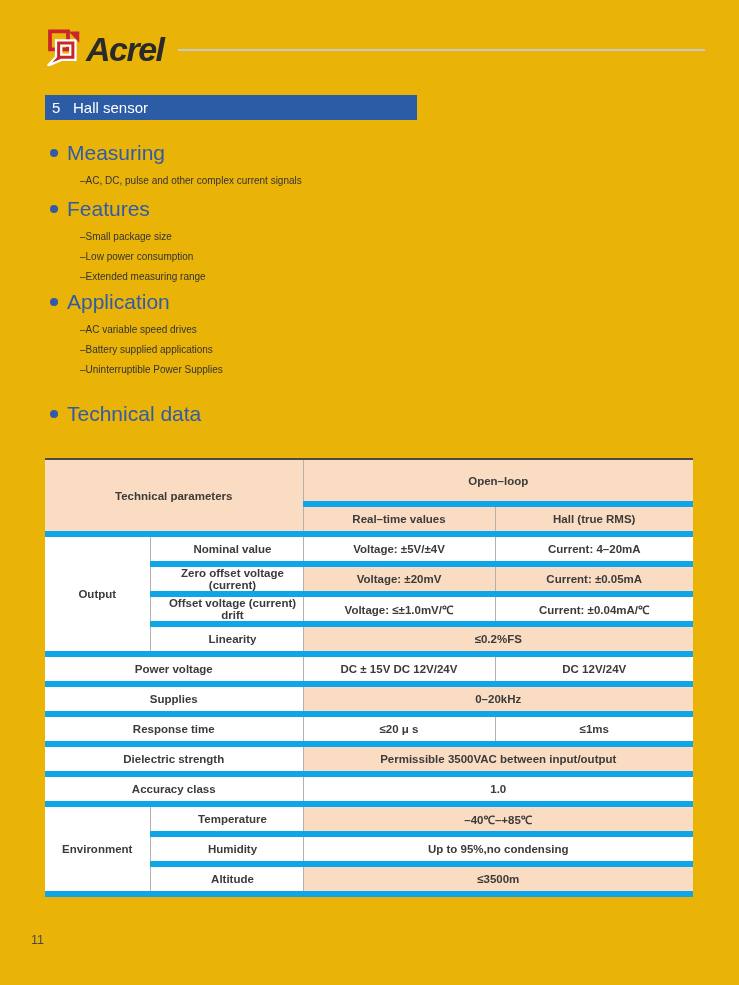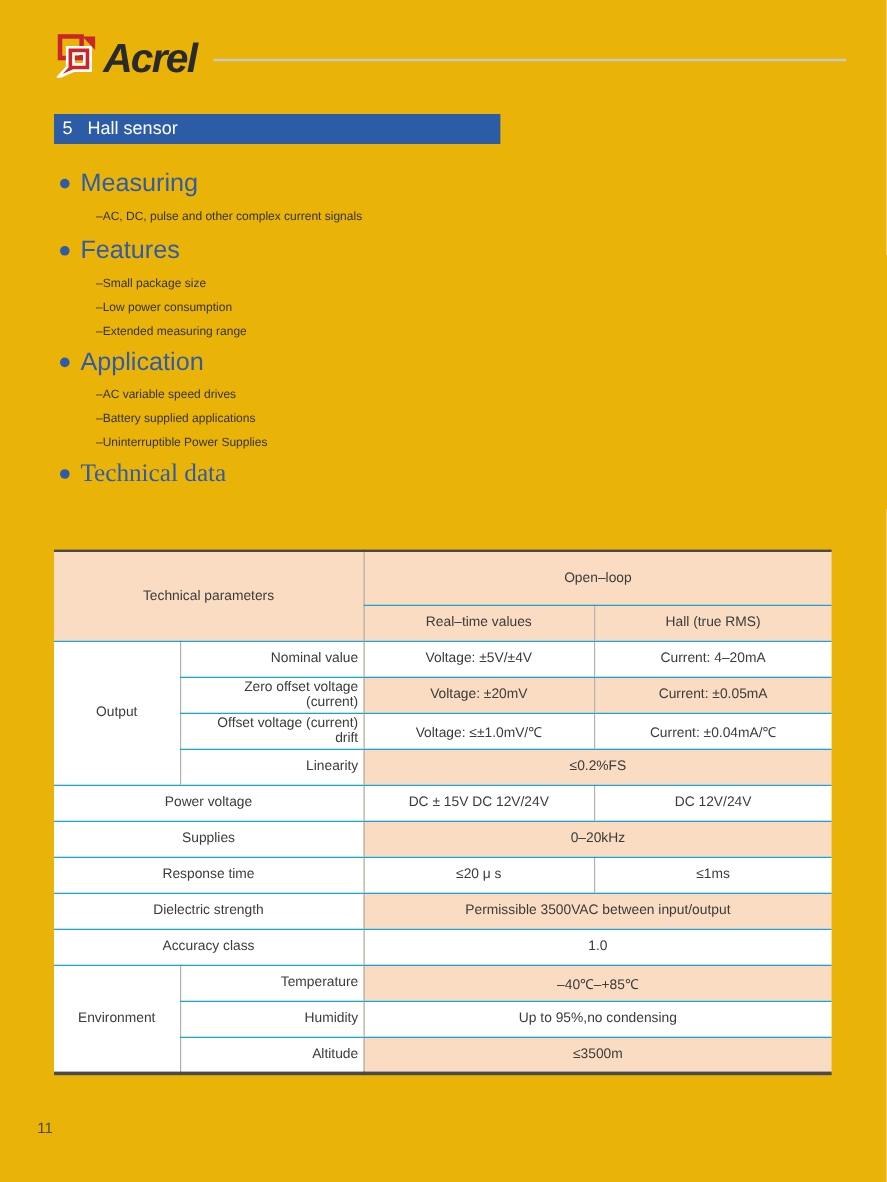--- a/index.html
+++ b/index.html
@@ -50,21 +50,21 @@
     display: flex;
   }
   .section-bar .num { padding-left: 7px; width: 28px; }
   .section-bar .ttl { flex: 1; }
 
   
   .tsec { position: absolute; left: 50px; }
   .sec-measuring  { top: 141px; }
   .sec-features   { top: 197px; }
   .sec-application{ top: 290px; }
-  .sec-technical  { top: 382px; font-family: Liberation Serif, serif; }
+  .sec-technical  { top: 402px; }
   .sec-head {
     display: flex;
     align-items: center;
     color: #2f5ba7;
     font-size: 21px;
   }
   .sec-head .dot {
     width: 8px; height: 8px;
     border-radius: 50%;
     background: #2f5ba7;
@@ -82,33 +82,33 @@
   table.spec {
     border-collapse: collapse;
     width: 648px;
     table-layout: fixed;
     font-size: 11.5px;
     color: #3b3b3b;
     border-top: 2px solid #4a4a4a;
     border-bottom: 3px solid #4a4a4a;
   }
   table.spec th, table.spec td {
-    font-weight: normal;
+    font-weight: bold;
     text-align: center;
     vertical-align: middle;
     height: 30px;
     padding: 0 4px;
-    border-bottom: 1px solid #0ea5e9;
+    border-bottom: 6px solid #0ea5e9;
     border-left: 1px solid #b3b1ae;
     background: #ffffff;
   }
   table.spec .fc { border-left: none; }          
   table.spec .peach { background: #f9dcc2; }     
   table.spec .hrow1 { height: 45px; }
-  table.spec td.pname { text-align: right; padding-left: 16px; margin-top: 35px; }
+  table.spec td.pname { text-align: center; padding-left: 16px; margin-top: 35px; }
 
   
   .page-num {
     position: absolute;
     left: 31px; top: 933px;
     font-size: 12.5px;
     color: #4a4a4a;
   }
 </style>
 </head>

